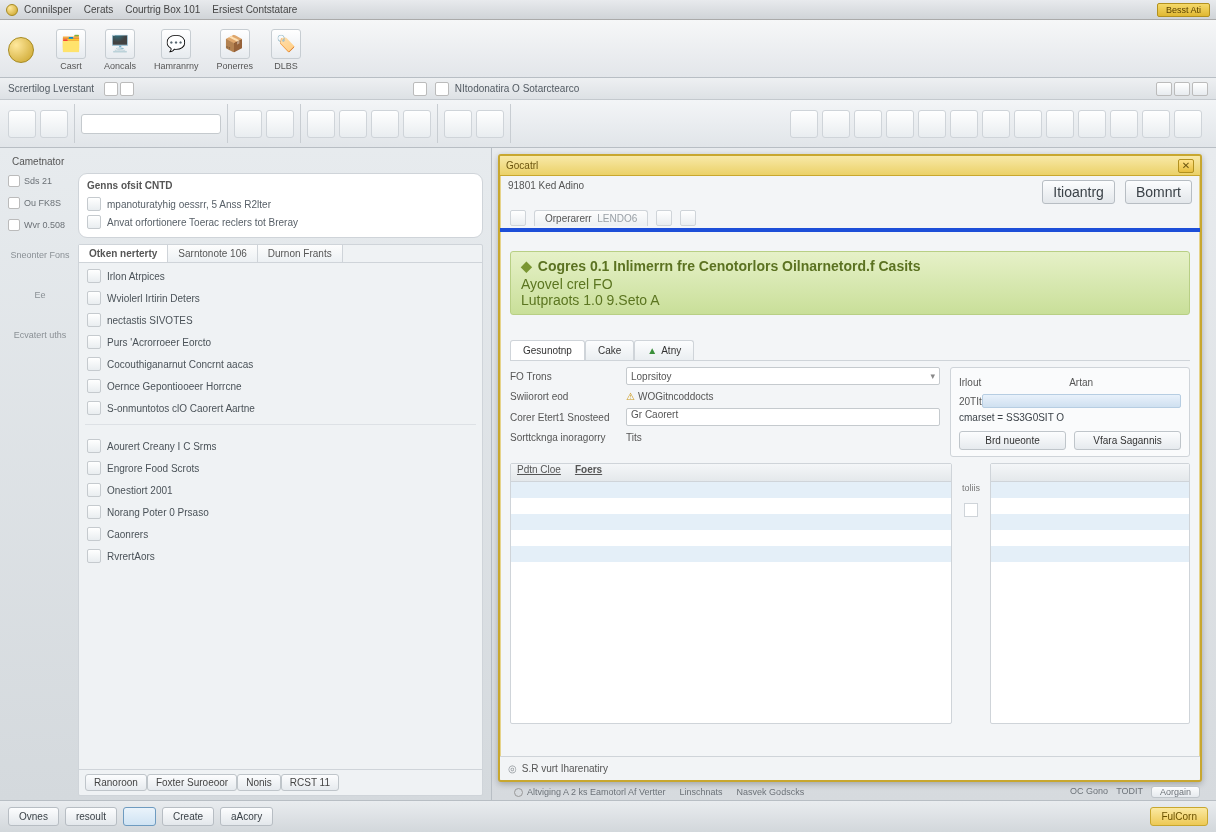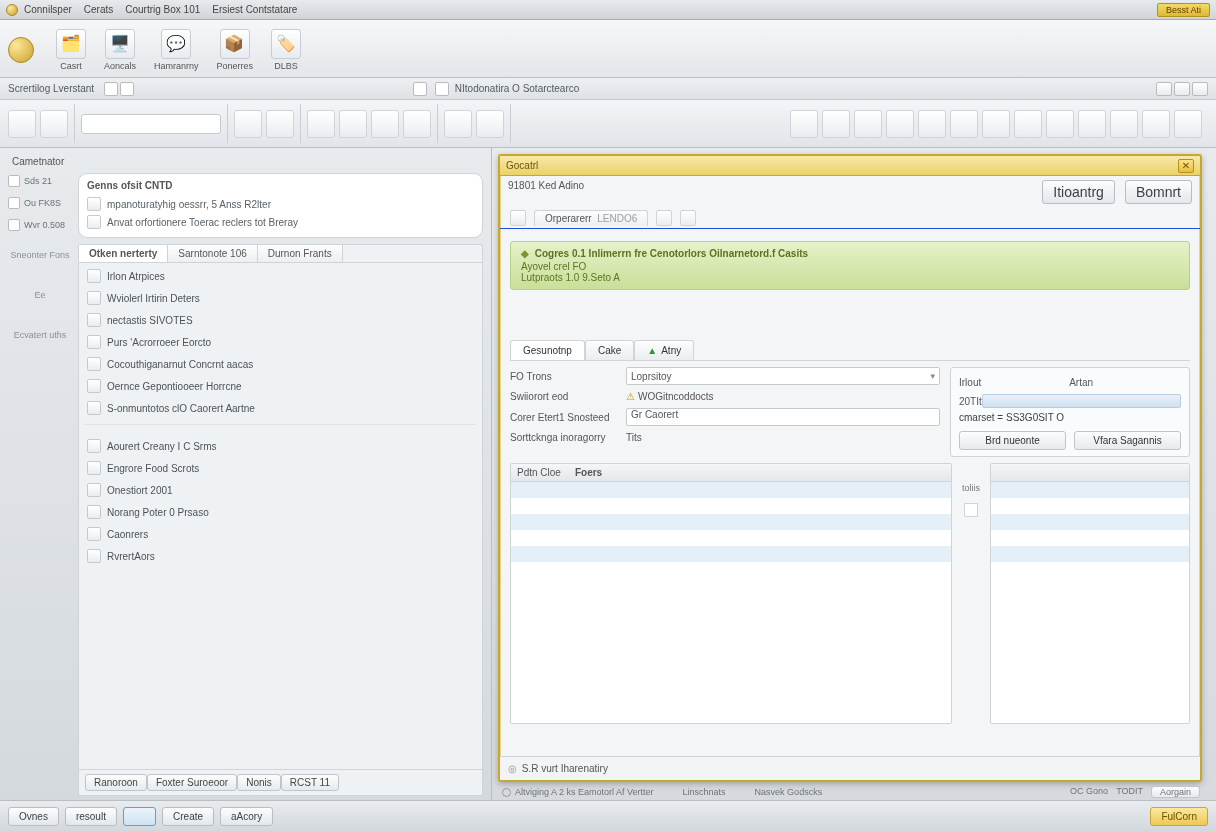--- a/index.html
+++ b/index.html
@@ -57,58 +57,58 @@
   .left .lower .panelfoot .btn { font-size: 10px; padding: 2px 8px; border: 1px solid #bfc5ca; border-radius: 3px; background: linear-gradient(#fcfdfe,#e6eaee); cursor: pointer; color: #444; }
 
   
   .right { flex: 1; position: relative; background: linear-gradient(#e8ebee,#d6dade); }
   .docwin { position: absolute; left: 6px; top: 6px; right: 14px; bottom: 18px; border: 2px solid #c8a72f; border-radius: 3px; background: #f3f5f7; box-shadow: inset 0 0 0 1px #e6d38a, 0 2px 6px rgba(0,0,0,.25); display: flex; flex-direction: column; overflow: hidden; }
   .docwin .dochdr { height: 20px; background: linear-gradient(#f8e9a8,#ebd168); border-bottom: 1px solid #c8a72f; display: flex; align-items: center; padding: 0 6px; font-size: 10px; color: #6b5510; }
   .docwin .dochdr .close { margin-left: auto; width: 16px; height: 14px; background: linear-gradient(#ffe28a,#e7bf3e); border: 1px solid #b2911f; border-radius: 2px; text-align: center; line-height: 12px; cursor: pointer; }
   .docwin .subhdr { padding: 4px 8px; display: flex; align-items: flex-start; gap: 10px; font-size: 10px; color: #555; }
   .docwin .subhdr .title { flex: 1; }
   .docwin .subhdr .btn { padding: 3px 10px; border: 1px solid #b7bdc3; border-radius: 3px; background: linear-gradient(#fcfdfe,#e3e7eb); cursor: pointer; font-size: 14px; color: #3b4248; }
-  .docwin .tabrow { display: flex; align-items: center; gap: 8px; padding: 2px 10px; border-bottom: 1px solid #1d4ed8; font-size: 10px; color: #555; }
+  .docwin .tabrow { display: flex; align-items: center; gap: 8px; padding: 2px 10px; border-bottom: 4px solid #1d4ed8; font-size: 10px; color: #555; }
   .docwin .tabrow .tab { padding: 2px 10px; border: 1px solid #cfd4d9; border-bottom: none; border-radius: 3px 3px 0 0; background: linear-gradient(#fdfdfd,#ecf0f3); cursor: pointer; }
   .docwin .tabrow .chip { width: 16px; height: 16px; border: 1px solid #cfd4d9; background: linear-gradient(#fff,#e9edf0); border-radius: 2px; }
-  .docwin .banner { margin: 12px 10px; border: 1px solid #b8cf85; border-radius: 3px; background: linear-gradient(#e6f1c8,#c9df99); padding: 6px 10px; font-size: 10px; color: #4a6116; }
+  .docwin .banner { margin: 19px 10px; border: 1px solid #b8cf85; border-radius: 3px; background: linear-gradient(#e6f1c8,#c9df99); padding: 6px 10px; font-size: 14px; color: #4a6116; }
   .docwin .banner .b1 { display: flex; align-items: center; gap: 6px; font-weight: 600; color: #5b7221; }
   .docwin .banner .b1::before { content: "◆"; color: #7a9632; }
   .docwin .banner .b2 { color: #5b7520; margin-top: 2px; }
   .docwin .banner .b3 { color: #5b7520; }
   .docwin .body { flex: 1; padding: 6px 10px; display: flex; flex-direction: column; gap: 6px; overflow: hidden; }
   .docwin .navtabs { display: flex; gap: 0; border-bottom: 1px solid #cfd4d9; font-size: 10px; }
-  .docwin .navtabs div { padding: 4px 12px; border: 1px solid #cfd4d9; border-bottom: none; border-radius: 3px 3px 0 0; background: linear-gradient(#fcfdfe,#eaeef1); cursor: pointer; display: flex; align-items: center; gap: 4px; margin-top: 32px; }
+  .docwin .navtabs div { padding: 4px 12px; border: 1px solid #cfd4d9; border-bottom: none; border-radius: 3px 3px 0 0; background: linear-gradient(#fcfdfe,#eaeef1); cursor: pointer; display: flex; align-items: center; gap: 4px; }
   .docwin .navtabs div.sel { background: #fff; }
   .docwin .formgrid { display: flex; gap: 10px; }
   .docwin .formcol { flex: 1; display: flex; flex-direction: column; gap: 6px; }
   .docwin .formrow { display: flex; align-items: center; gap: 8px; font-size: 10px; color: #555; }
   .docwin .formrow .k { flex: 0 0 108px; }
   .docwin .formrow .v { flex: 1; }
   .docwin .formrow .input { height: 18px; border: 1px solid #c5cace; border-radius: 2px; background: #fff; padding: 0 4px; font-size: 10px; }
   .docwin .formrow .select { display: flex; align-items: center; justify-content: space-between; }
   .docwin .formrow .select::after { content: "▾"; color: #888; font-size: 9px; margin-left: 4px; }
   .docwin .warn::before { content: "⚠"; color: #cc9a1e; margin-right: 3px; }
   .docwin .detailcard { border: 1px solid #cfd4d9; border-radius: 3px; background: #fafbfc; padding: 6px 8px; display: flex; flex-direction: column; gap: 4px; }
   .docwin .detailcard .top { display: flex; align-items: center; gap: 0; font-size: 10px; color: #555; }
   .docwin .detailcard .mid { font-size: 10px; color: #3b4248; }
   .docwin .detailcard .btns { display: flex; gap: 8px; margin-top: 4px; }
   .docwin .detailcard .btns .btn { flex: 1; padding: 3px 6px; border: 1px solid #bfc5ca; border-radius: 3px; background: linear-gradient(#fcfdfe,#e6eaee); text-align: center; font-size: 10px; cursor: pointer; }
   .docwin .listarea { display: flex; gap: 10px; flex: 1; }
   .docwin .listbox { flex: 1; border: 1px solid #cfd4d9; border-radius: 2px; background: #fff; overflow: hidden; }
-  .docwin .listbox .lh { height: 18px; background: linear-gradient(#f4f6f8,#e4e8eb); border-bottom: 1px solid #cfd4d9; display: flex; align-items: center; padding: 0 6px; font-size: 10px; color: #555; }
+  .docwin .listbox .lh { height: 18px; background: linear-gradient(#f4f6f8,#e4e8eb); border-bottom: 1px solid #cfd4d9; display: flex; align-items: flex-start; padding: 0 6px; font-size: 10px; color: #555; text-decoration: underline; }
   .docwin .listbox .rows { height: 88px; }
   .docwin .listbox .rows div { height: 16px; }
   .docwin .listbox .rows div:nth-child(odd) { background: #e4eff8; }
   .docwin .listbox .rows div:nth-child(even) { background: #fff; }
   .docwin .miniv { width: 18px; display: flex; flex-direction: column; gap: 10px; font-size: 9px; color: #777; align-items: center; padding-top: 20px; }
   .docwin .miniv .sq { width: 14px; height: 14px; border: 1px solid #cfd4d9; background: #fff; }
   .docwin .docfoot { height: 24px; border-top: 1px solid #cfd4d9; background: #f2f4f6; display: flex; align-items: center; padding: 0 8px; font-size: 10px; color: #555; }
   .docwin .docfoot::before { content: "◎"; color: #8a9095; margin-right: 5px; }
-  .right .underbar { position: absolute; left: 10px; right: 16px; bottom: 0; height: 16px; font-size: 9px; color: #6c7278; display: flex; align-items: center; gap: 29px; }
+  .right .underbar { position: absolute; left: 22px; right: 16px; bottom: 0; height: 16px; font-size: 9px; color: #6c7278; display: flex; align-items: center; gap: 14px; }
   .right .underbar .seg { display: flex; align-items: center; gap: 4px; }
   .right .underbar .radio { width: 9px; height: 9px; border: 1px solid #999; border-radius: 50%; }
   .right .underbar .rt { margin-left: auto; display: flex; gap: 8px; }
   .right .underbar .btn { border: 1px solid #bfc5ca; border-radius: 3px; padding: 0 8px; background: linear-gradient(#fcfdfe,#e6eaee); cursor: pointer; }
 
   
   .status { height: 32px; background: linear-gradient(#e9ecef,#d2d7db); border-top: 1px solid #b8bec4; display: flex; align-items: center; padding: 0 8px; gap: 6px; }
   .status .btn { font-size: 10px; padding: 3px 10px; border: 1px solid #b7bdc3; border-radius: 3px; background: linear-gradient(#fcfdfe,#e3e7eb); cursor: pointer; color: #3b4248; }
   .status .btn.tg { border-color: #6e9bc0; background: linear-gradient(#eaf3fb,#cfe3f3); }
   .status .btn.gold { border-color: #c8a72f; background: linear-gradient(#fbe9a2,#edc955); color: #6b5200; }

